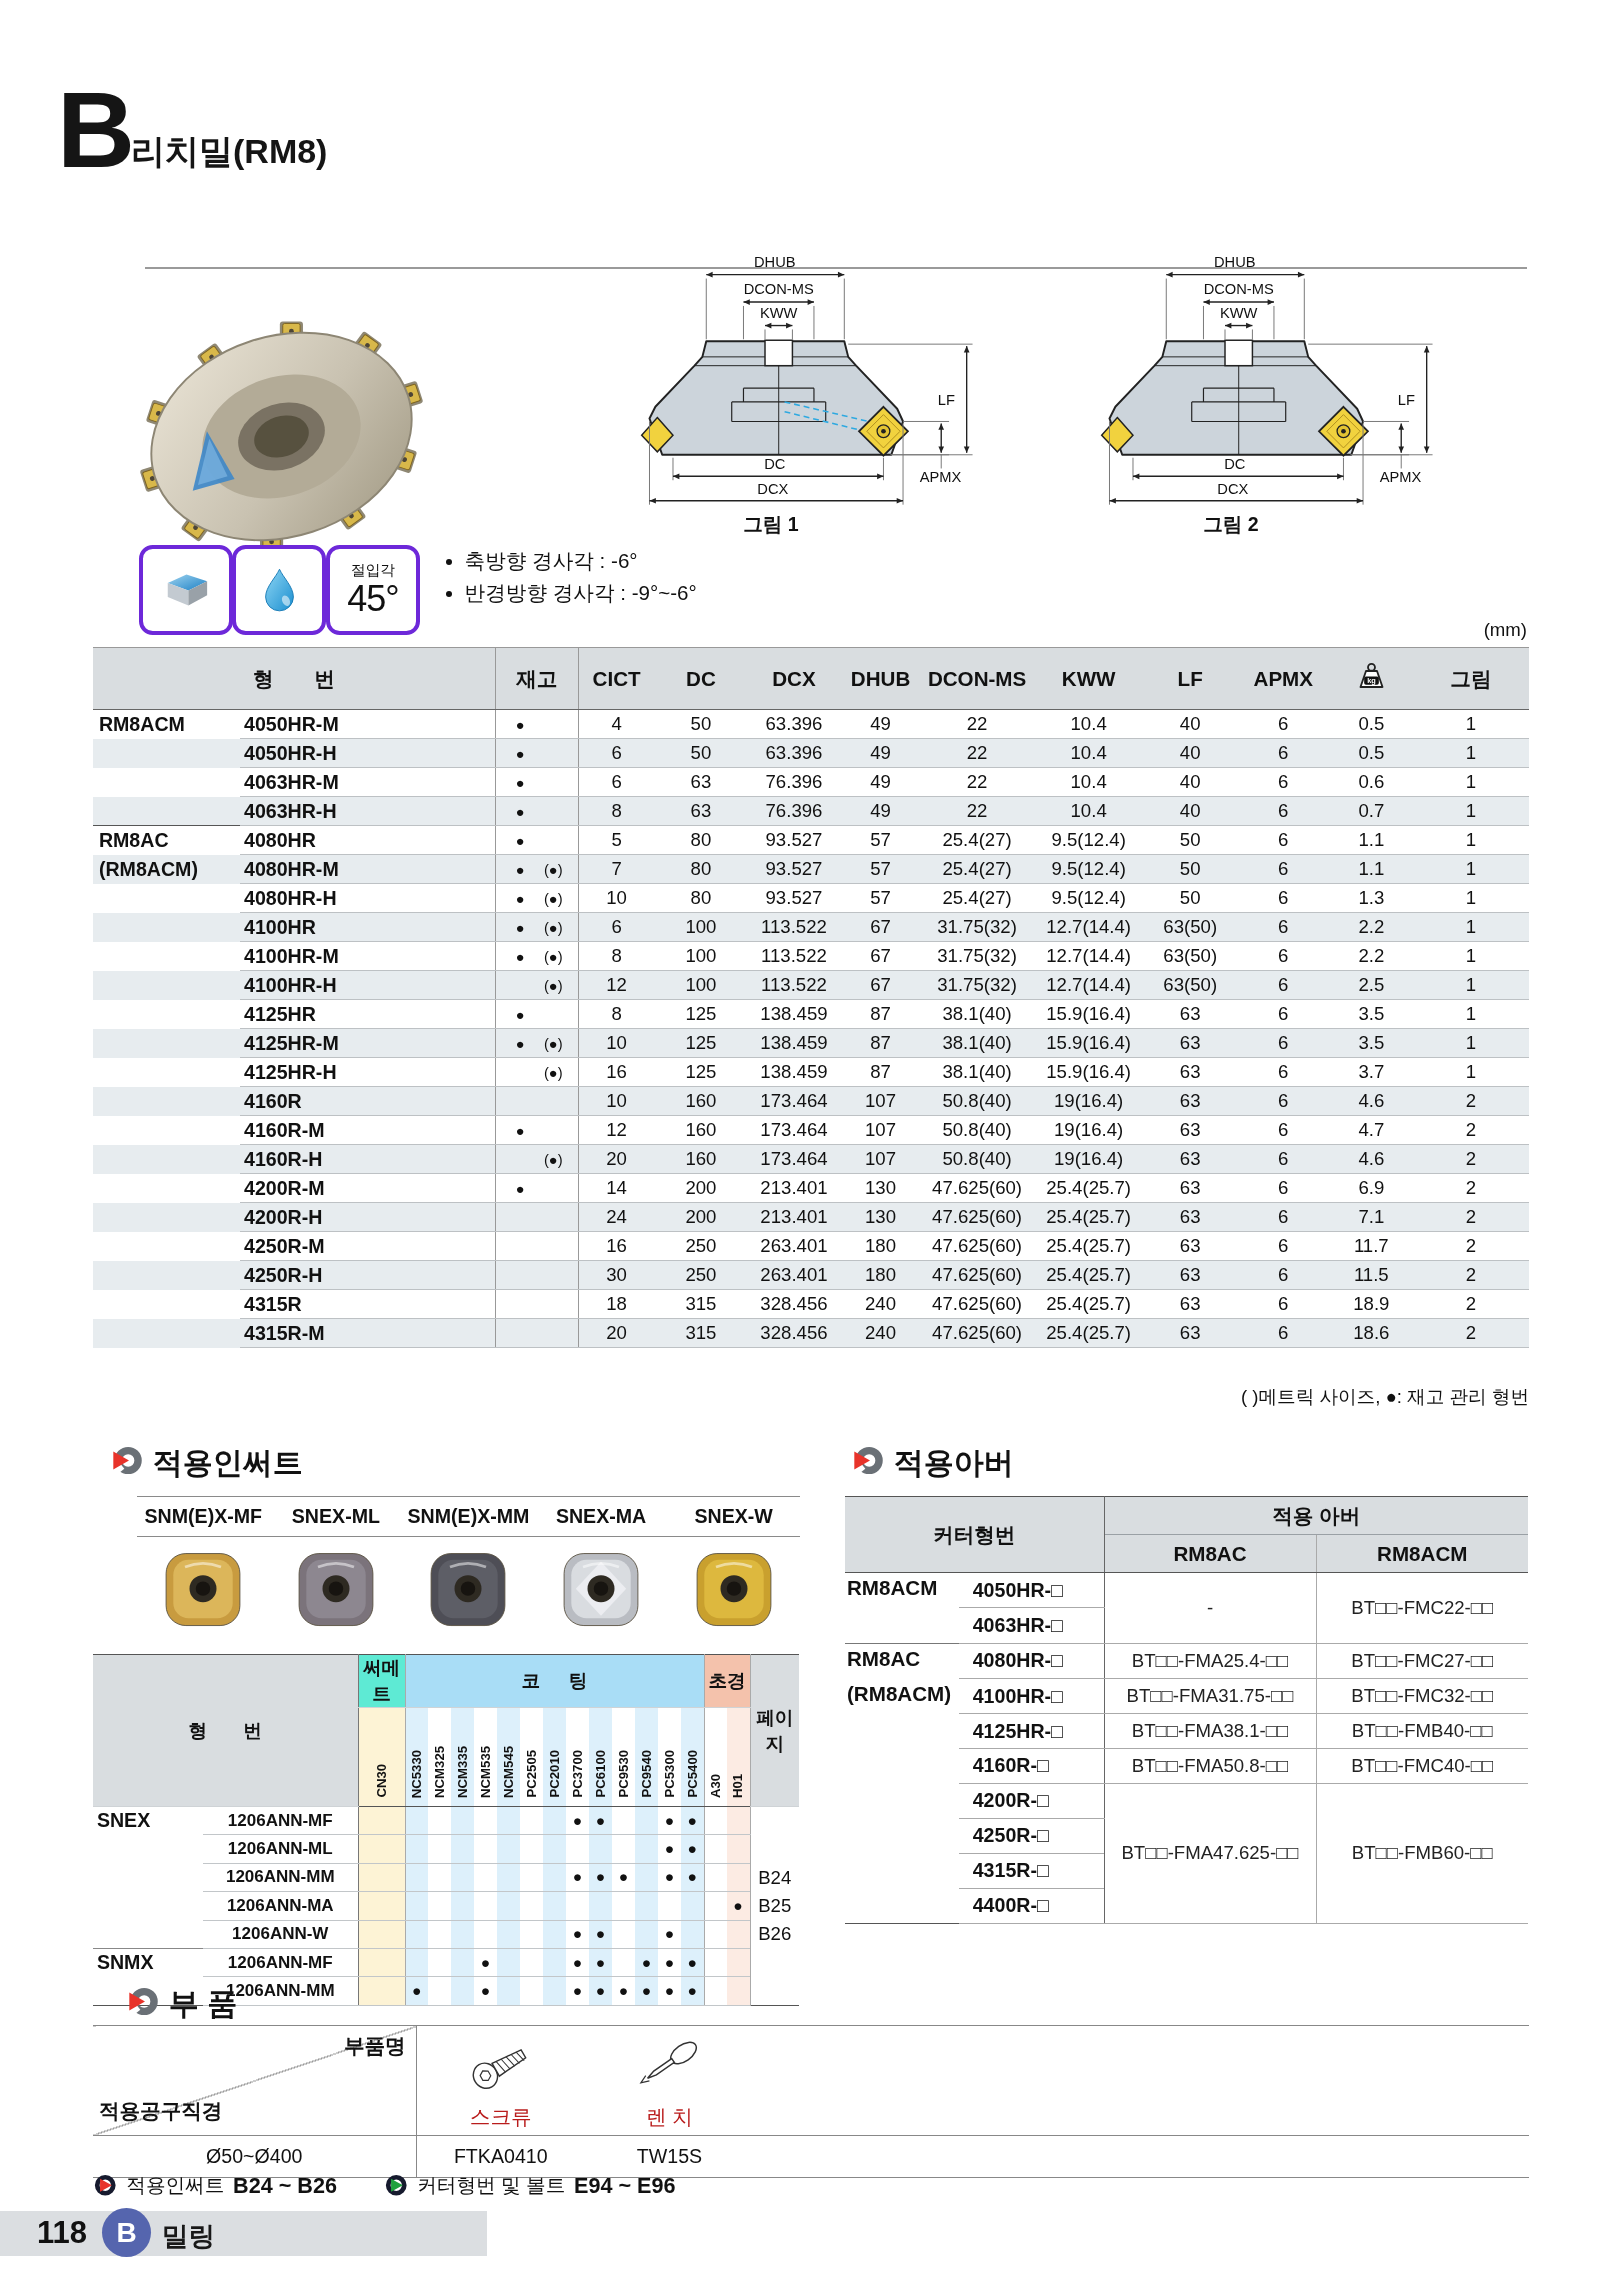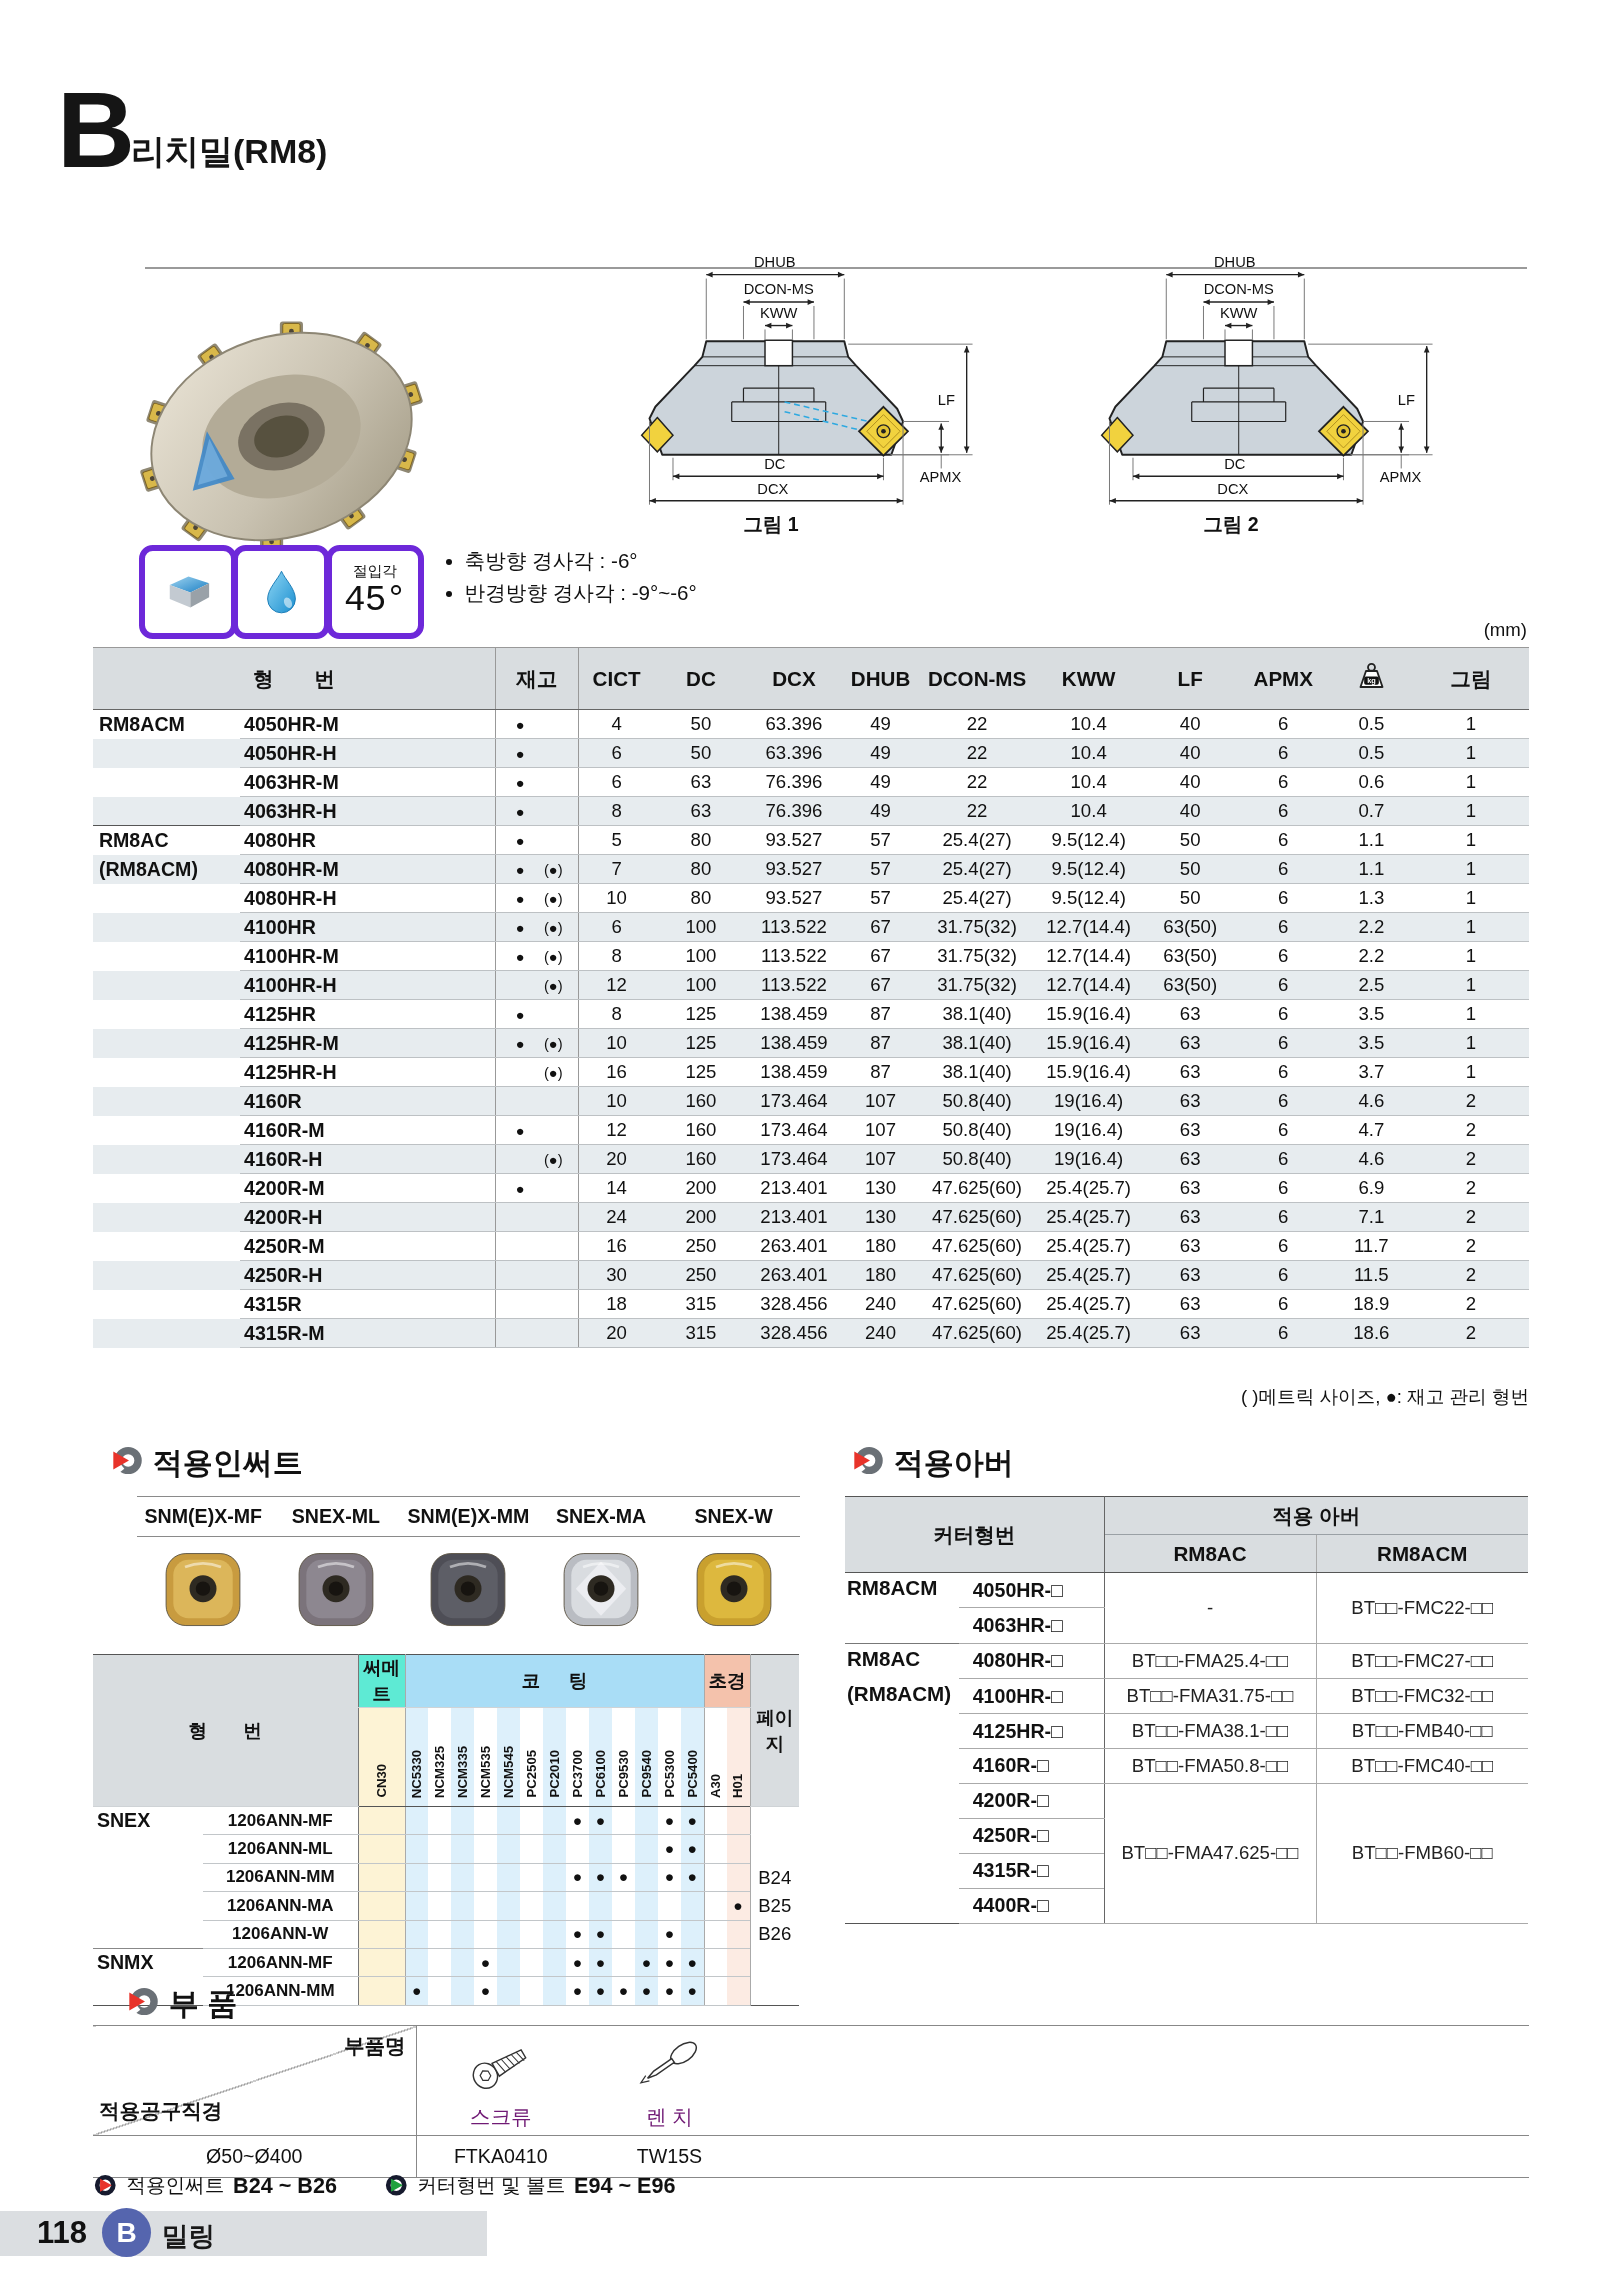--- a/index.html
+++ b/index.html
@@ -7,22 +7,22 @@
         font-family:"Liberation Sans","DejaVu Sans",sans-serif;color:#111;}
   .abs{position:absolute;}
 
   
   .b-letter{position:absolute;left:57px;top:84px;font-size:108px;font-weight:bold;line-height:0.85;letter-spacing:-2.9px;color:#151515;}
   .section-title{position:absolute;left:131px;top:129px;font-size:34px;font-weight:bold;color:#151515;}
   .title-rule{position:absolute;left:145px;top:267px;width:1382px;height:2px;background:#9a9a9a;}
   .product-title{position:absolute;left:143px;top:280px;margin:0;font-size:65px;font-weight:bold;letter-spacing:-2px;color:#101010;}
 
   
-  .fbox{position:absolute;top:545px;width:86px;height:82px;border:6px solid #6d28d9;border-radius:13.7px;
-        display:flex;flex-direction:column;align-items:center;justify-content:center;background:#fff;font-family:Liberation Mono, monospace;}
+  .fbox{position:absolute;top:545px;width:86px;height:82px;border:4px solid #6d28d9;border-radius:13.7px;
+        display:flex;flex-direction:column;align-items:center;justify-content:center;background:#fff;}
   #fbox1{left:139px;} #fbox2{left:232px;} #fbox3{left:326px;}
   .angle-label{font-size:14.7px;line-height:1;margin-bottom:2.9px;}
   .angle-value{font-size:36px;line-height:1;letter-spacing:-1px;}
   ul.notes{position:absolute;left:443px;top:545px;margin:0;padding-left:21.6px;font-size:20.6px;line-height:32px;}
 
   .unit-note{position:absolute;left:1372px;top:619px;width:155px;text-align:right;font-size:18.6px;}
 
   
   #spec-table{position:absolute;left:93px;top:647px;}
   table.spec{border-collapse:collapse;table-layout:fixed;width:1436px;}
@@ -93,21 +93,21 @@
   
   #parts-table{position:absolute;left:93px;top:2025px;}
   table.pts{border-collapse:collapse;table-layout:fixed;width:1436px;border-top:1px solid #888;border-bottom:1px solid #888;}
   .pts td{padding:0;}
   .pts tr.hd td{height:94px;border-bottom:1px solid #888;vertical-align:bottom;}
   .pts td.corner{position:relative;background:linear-gradient(to bottom right,transparent 49.7%,#999 49.7%,#999 50.3%,transparent 50.3%);}
   .corner-top{position:absolute;top:5.9px;right:9.8px;font-size:20.6px;font-weight:bold;}
   .corner-bottom{position:absolute;bottom:9.8px;left:5.9px;font-size:20.6px;font-weight:bold;}
   .pts td.vr1{border-right:1px solid #888;}
   .pts .part{text-align:center;}
-  .pname{color:#701a75;font-size:20.6px;margin-top:0px;padding-bottom:3.9px;}
+  .pname{color:#b91c1c;font-size:20.6px;margin-top:0px;padding-bottom:3.9px;}
   .pts tr.dt td{height:41px;text-align:center;font-size:19.6px;}
   .pdia{font-size:21.6px;}
 
   #parts-links{position:absolute;left:93px;top:2172px;display:flex;gap:47px;align-items:center;}
   .plink{display:flex;align-items:center;gap:8.8px;font-size:19.6px;}
   .prange{font-weight:bold;font-size:21.6px;}
 
   
   .footer-bar{position:absolute;left:0;top:2211px;width:487px;height:45px;background:#dbdee1;}
   .pagenum{position:absolute;left:37px;top:2215px;font-size:31px;font-weight:bold;}

